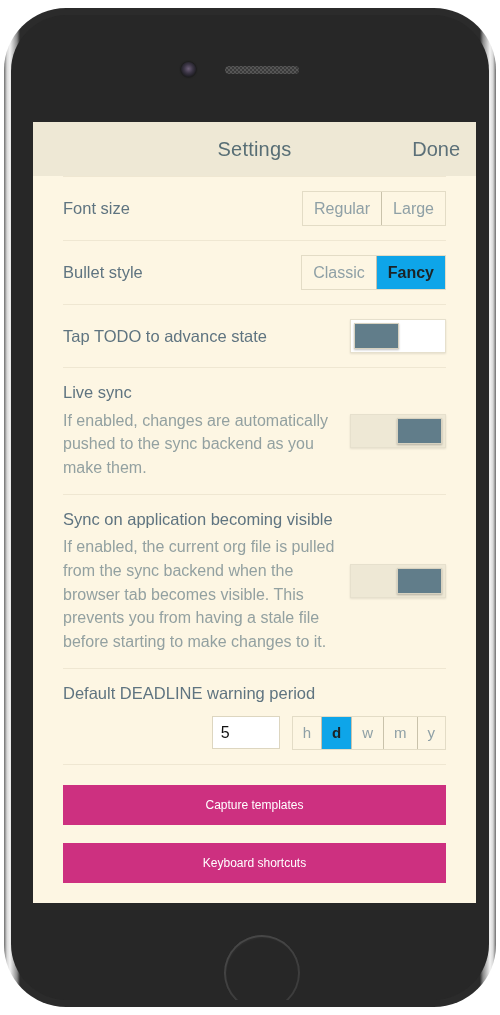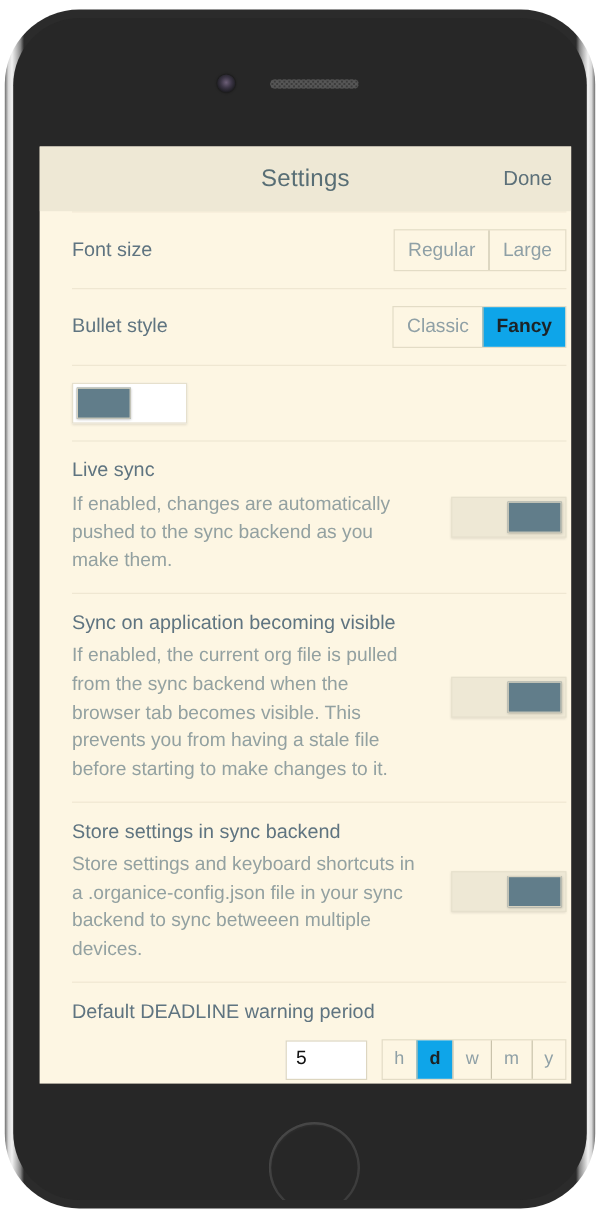--- a/index.html
+++ b/index.html
@@ -105,31 +105,30 @@
   #header-title {
     font-size: 20px;
     color: #586e75;
     letter-spacing: .2px;
   }
   #done-link {
     position: absolute;
     right: 16px;
     top: 50%;
     transform: translateY(-50%);
-    font-size: 17px;
+    font-size: 20px;
     color: #5c7079;
     cursor: pointer;
   }
 
   
   #body {
     flex: 1 1 auto;
-    padding: 0 4px;
+    padding: 0 30px;
     overflow: hidden;
-    margin-left: 23px;
   }
 
   .row {
     border-bottom: 1px solid #efe7d2;
     padding: 14px 0 14px 0;
     display: flex;
     align-items: flex-start;
     justify-content: space-between;
     gap: 10px;
   }
@@ -275,20 +274,23 @@
           </div>
           <div class="row-control">
             <div class="segmented">
               <div class="segment">Classic</div>
               <div class="segment selected">Fancy</div>
             </div>
           </div>
         </div>
 
         <div class="row row-inline">
+          <div class="row-text">
+            <div class="row-title">Tap TODO to advance state</div>
+          </div>
           <div class="row-control">
             <div class="toggle off">
               <div class="toggle-knob"></div>
             </div>
           </div>
         </div>
 
         <div class="row">
           <div class="row-text">
             <div class="row-title">Live sync</div>
@@ -306,31 +308,20 @@
             <div class="row-title">Sync on application becoming visible</div>
             <div class="row-desc">If enabled, the current org file is pulled from the sync backend when the browser tab becomes visible. This prevents you from having a stale file before starting to make changes to it.</div>
           </div>
           <div class="row-control" style="align-self:center">
             <div class="toggle on">
               <div class="toggle-knob"></div>
             </div>
           </div>
         </div>
 
-        <div class="row">
-          <div class="row-text">
-            <div class="row-title">Store settings in sync backend</div>
-            <div class="row-desc">Store settings and keyboard shortcuts in a .organice-config.json file in your sync backend to sync betweeen multiple devices.</div>
-          </div>
-          <div class="row-control" style="align-self:center">
-            <div class="toggle on">
-              <div class="toggle-knob"></div>
-            </div>
-          </div>
-        </div>
 
         <div class="row" style="display:block">
           <div class="row-title">Default DEADLINE warning period</div>
           <div class="deadline-controls">
             <input class="num-input" type="text" value="5" style="">
             <div class="segmented segmented-sm">
               <div class="segment">h</div>
               <div class="segment selected">d</div>
               <div class="segment">w</div>
               <div class="segment">m</div>

